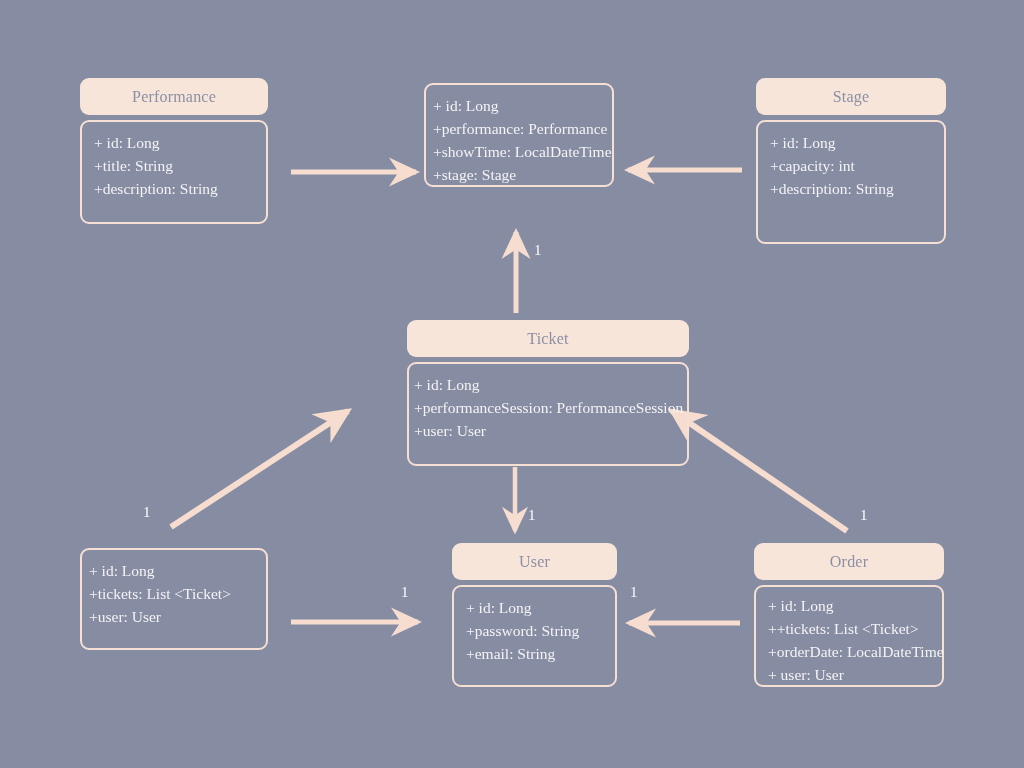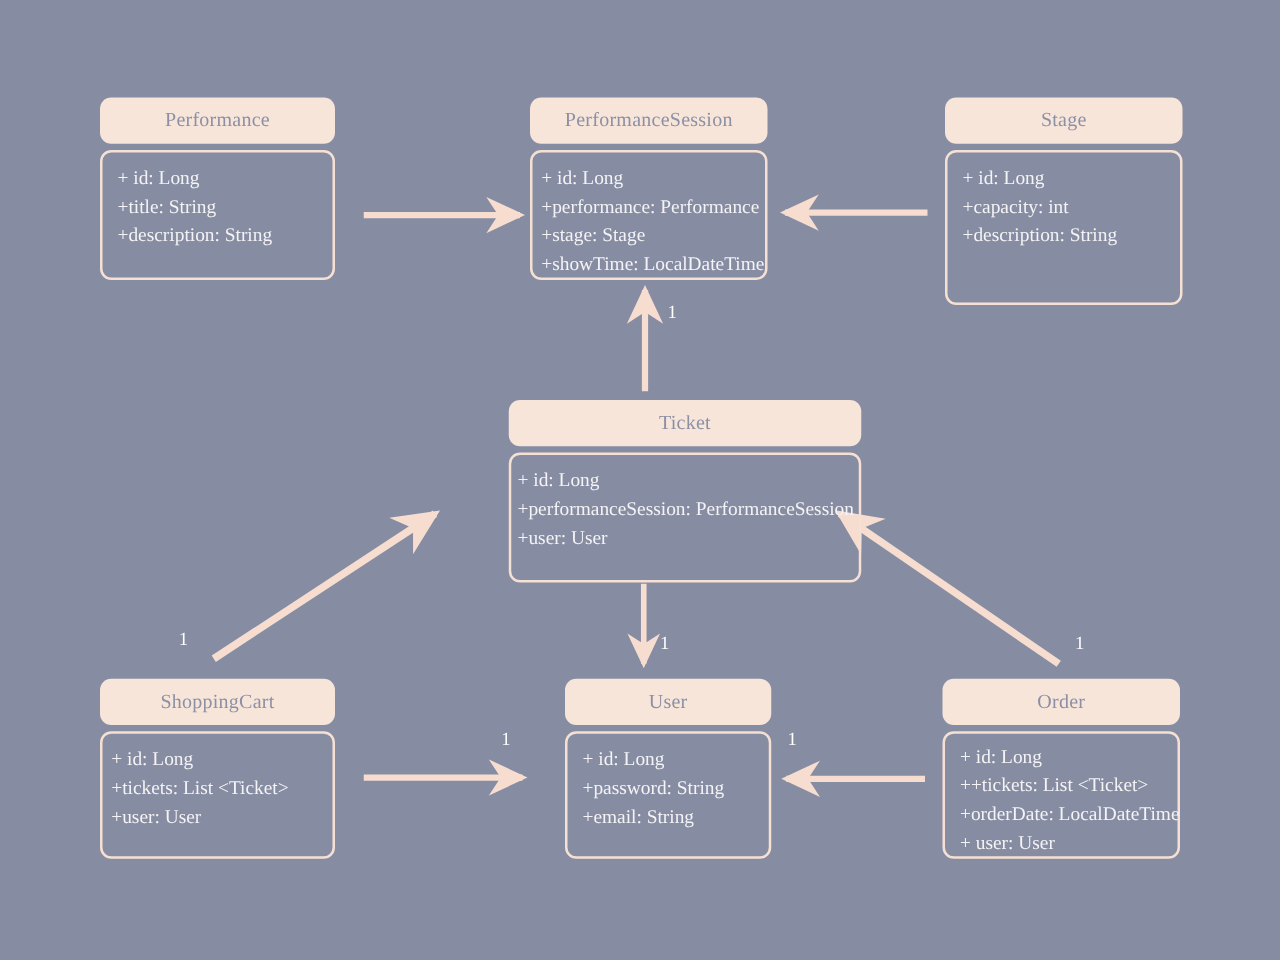--- a/index.html
+++ b/index.html
@@ -99,26 +99,25 @@
   <div class="node" style="left:80px; top:78px; width:188px;">
     <div class="node-header">Performance</div>
     <div class="node-body" style="height:104px;">
       <div class="attr">+ id: Long</div>
       <div class="attr">+title: String</div>
       <div class="attr">+description: String</div>
     </div>
   </div>
 
   <div class="node" style="left:424px; top:78px; width:190px;">
-    <div class="node-header">PerformanceSession</div>
     <div class="node-body" style="height:104px; padding-left:7px; padding-right:5px;">
       <div class="attr">+ id: Long</div>
       <div class="attr">+performance: Performance</div>
+      <div class="attr">+showTime: LocalDateTime</div>
       <div class="attr">+stage: Stage</div>
-      <div class="attr">+showTime: LocalDateTime</div>
     </div>
   </div>
 
   <div class="node" style="left:756px; top:78px; width:190px;">
     <div class="node-header">Stage</div>
     <div class="node-body" style="height:124px;">
       <div class="attr">+ id: Long</div>
       <div class="attr">+capacity: int</div>
       <div class="attr">+description: String</div>
     </div>
@@ -127,21 +126,20 @@
   <div class="node" style="left:372px; top:320px; width:282px;margin-left:35px;">
     <div class="node-header">Ticket</div>
     <div class="node-body" style="height:104px; padding-left:5px; padding-right:4px;">
       <div class="attr">+ id: Long</div>
       <div class="attr">+performanceSession: PerformanceSession</div>
       <div class="attr">+user: User</div>
     </div>
   </div>
 
   <div class="node" style="left:80px; top:543px; width:188px;">
-    <div class="node-header">ShoppingCart</div>
     <div class="node-body" style="height:102px; padding-left:7px;">
       <div class="attr">+ id: Long</div>
       <div class="attr">+tickets: List &lt;Ticket&gt;</div>
       <div class="attr">+user: User</div>
     </div>
   </div>
 
   <div class="node" style="left:429px; top:543px; width:188px;padding-left:23px;">
     <div class="node-header">User</div>
     <div class="node-body" style="height:102px;">

